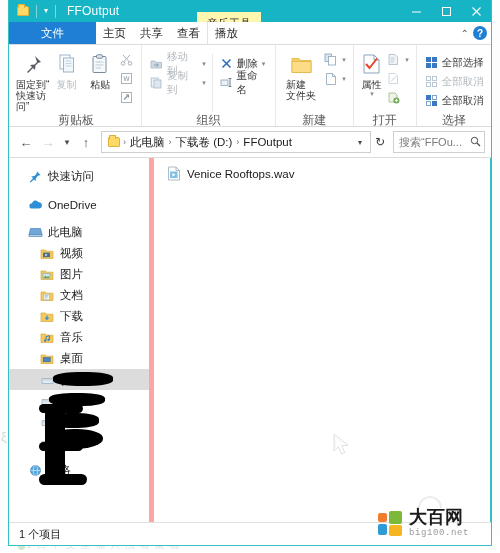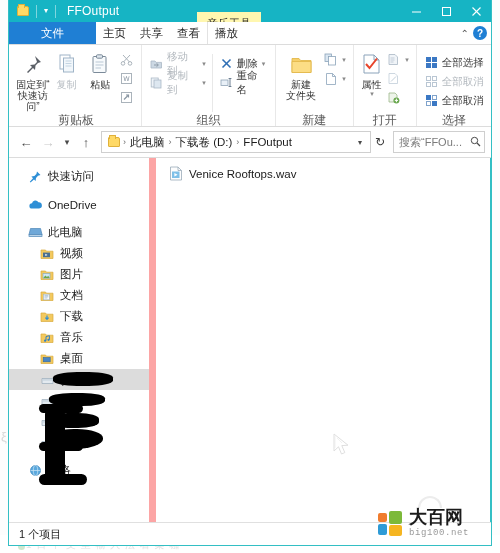--- a/index.html
+++ b/index.html
@@ -99,21 +99,21 @@
   }
   .rgroup-body { display: flex; flex: 1; align-items: flex-start; }
   .rgroup-title {
     text-align: center; font-size: 12px; color: #5a5a5a; padding-bottom: 3px; height: 14px;
   }
   .big-btn {
     width: 50px; display: flex; flex-direction: column; align-items: center;
     padding-top: 3px; color: #333;
   }
   .big-btn.dim { color: #b6bcc2; }
-  .big-lbl { font-size: 10px; text-align: center; line-height: 11px; margin-top: 2px; }
+  .big-lbl { font-size: 10px; line-height: 11px; margin-top: 2px; }
   .icon-xl { height: 26px; display: flex; align-items: center; justify-content: center; }
   .small-col { display: flex; flex-direction: column; justify-content: flex-start; padding-top: 2px; }
   .small-btn {
     display: flex; align-items: center; gap: 3px; height: 19px; padding: 0 2px;
     font-size: 10.5px; color: #3a3a3a;
   }
   .small-btn.dim { color: #b2b8be; }
   .ico-s { width: 15px; height: 15px; display: flex; align-items: center; justify-content: center; }
   .caret-s { font-size: 7px; color: #8a8a8a; margin-left: 1px; }
   .vsep { width: 1px; background: #e8e8e8; margin: 2px 4px 0 4px; align-self: stretch; }
@@ -157,21 +157,21 @@
     font-size: 11.5px; color: #1d1d1d; white-space: nowrap; position: relative;
   }
   .nav-item.indent { padding-left: 30px; }
   .nav-item.sel { background: #dcdcdc; }
   .nav-gap { height: 7px; }
   .nav-ico { width: 16px; height: 16px; display: flex; align-items: center; justify-content: center; flex: none; }
   .redact {
     position: absolute; background: #000000; border-radius: 40%;
   }
   .content {
-    flex: 1; background: #ffffff; border-left: 7px solid #fca5a5; padding: 6px 8px 0 8px;
+    flex: 1; background: #ffffff; border-left: 5px solid #fca5a5; padding: 6px 8px 0 8px;
     position: relative; overflow: hidden;
   }
   .file-item {
     display: inline-flex; align-items: center; gap: 5px; height: 19px; padding: 0 4px;
     font-size: 11.5px; color: #1a1a1a;
   }
   .scroll-line { position: absolute; right: 0; top: 0; width: 1px; height: 100%; background: #33bfc4; }
 
   
   .statusbar {

